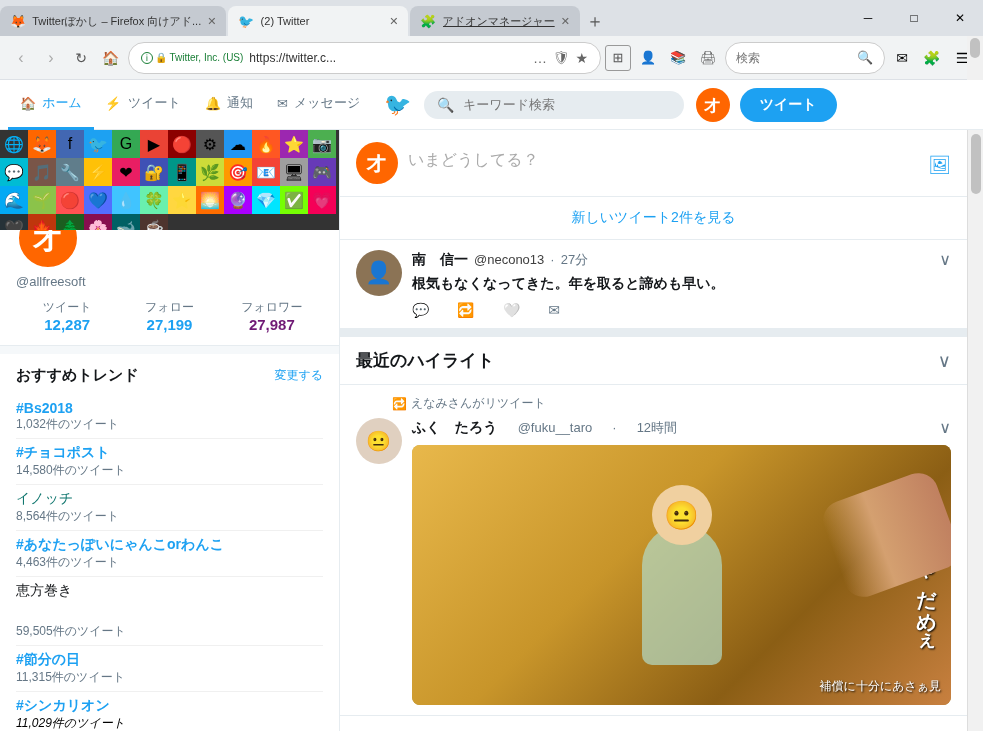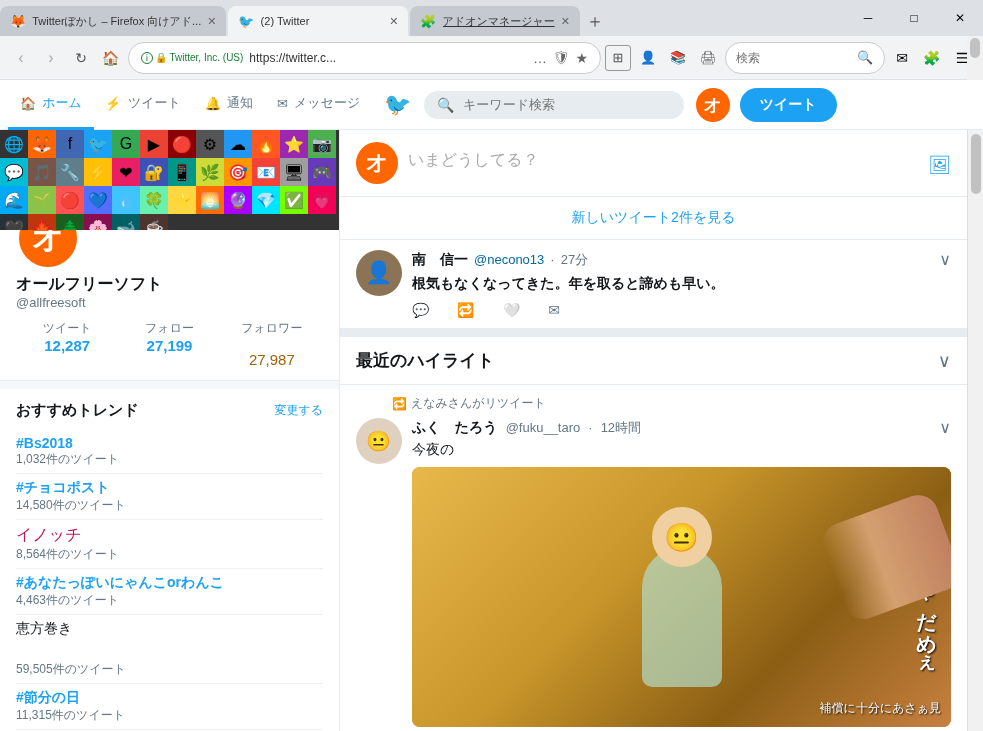--- a/index.html
+++ b/index.html
@@ -155,54 +155,53 @@
             <span style="font-size:16px;width:28px;height:28px;display:flex;align-items:center;justify-content:center;background:#BF360C;">🍁</span>
             <span style="font-size:16px;width:28px;height:28px;display:flex;align-items:center;justify-content:center;background:#1B5E20;">🌲</span>
             <span style="font-size:16px;width:28px;height:28px;display:flex;align-items:center;justify-content:center;background:#880E4F;">🌸</span>
             <span style="font-size:16px;width:28px;height:28px;display:flex;align-items:center;justify-content:center;background:#006064;">🐋</span>
             <span style="font-size:16px;width:28px;height:28px;display:flex;align-items:center;justify-content:center;background:#4E342E;">☕</span>
           </div>
         </div>
 
         <div style="padding:8px 16px 12px;background:#fff;border-bottom:1px solid #e6ecf0;">
           <div style="width:64px;height:64px;border-radius:50%;background:#ff6600;display:flex;align-items:center;justify-content:center;font-size:32px;font-weight:bold;color:#fff;border:3px solid #fff;margin-top:-32px;margin-bottom:4px;font-family:serif;cursor:pointer;">オ</div>
-          <div style="font-size:16px;font-weight:bold;color:#14171a;">オールフリーソフト</div>
           <div style="font-size:13px;color:#657786;">@allfreesoft</div>
           <div style="display:flex;gap:0;margin-top:10px;">
             <div style="display:flex;flex-direction:column;align-items:center;cursor:pointer;flex:1;">
               <span style="font-size:12px;color:#657786;">ツイート</span>
               <span style="font-size:15px;font-weight:bold;color:#1da1f2;">12,287</span>
             </div>
             <div style="display:flex;flex-direction:column;align-items:center;cursor:pointer;flex:1;">
               <span style="font-size:12px;color:#657786;">フォロー</span>
               <span style="font-size:15px;font-weight:bold;color:#1da1f2;">27,199</span>
             </div>
             <div style="display:flex;flex-direction:column;align-items:center;cursor:pointer;flex:1;">
               <span style="font-size:12px;color:#657786;">フォロワー</span>
-              <span style="font-size:15px;font-weight:normal;color:#a16207;margin-top:14px;">27,987</span>
+              <span style="font-size:15px;font-weight:bold;color:#701a75;">27,987</span>
             </div>
           </div>
         </div>
 
         <div style="background:#fff;padding:12px 16px;border-bottom:1px solid #e6ecf0;margin-top:8px;">
           <div style="display:flex;align-items:center;justify-content:space-between;margin-bottom:10px;">
             <span style="font-size:15px;font-weight:bold;color:#14171a;">おすすめトレンド</span>
             <span style="font-size:12px;color:#1da1f2;cursor:pointer;">変更する</span>
           </div>
 
           <div style="padding:5px 0;border-bottom:1px solid #f0f0f0;cursor:pointer;">
             <div style="font-size:14px;color:#1da1f2;font-weight:bold;">#Bs2018</div>
             <div style="font-size:12px;color:#657786;">1,032件のツイート</div>
           </div>
           <div style="padding:5px 0;border-bottom:1px solid #f0f0f0;cursor:pointer;">
             <div style="font-size:14px;color:#1da1f2;font-weight:bold;">#チョコポスト</div>
             <div style="font-size:12px;color:#657786;">14,580件のツイート</div>
           </div>
           <div style="padding:5px 0;border-bottom:1px solid #f0f0f0;cursor:pointer;">
-            <div style="font-size:16px;color:#be185d;font-weight:normal;">イノッチ</div>
+            <div style="font-size:14px;color:#0f766e;font-weight:normal;">イノッチ</div>
             <div style="font-size:12px;color:#657786;">8,564件のツイート</div>
           </div>
           <div style="padding:5px 0;border-bottom:1px solid #f0f0f0;cursor:pointer;">
             <div style="font-size:14px;color:#1da1f2;font-weight:bold;">#あなたっぽいにゃんこorわんこ</div>
             <div style="font-size:12px;color:#657786;">4,463件のツイート</div>
           </div>
           <div style="padding:5px 0;border-bottom:1px solid #f0f0f0;cursor:pointer;">
             <div style="font-size:14px;color:#14171a;font-weight:normal;">恵方巻き</div>
             <div style="font-size:12px;color:#657786;margin-top:23px;">59,505件のツイート</div>
           </div>
@@ -229,21 +228,21 @@
         <div style="background:#fff;padding:12px;text-align:center;border-bottom:1px solid #e6ecf0;color:#1da1f2;cursor:pointer;font-size:14px;">新しいツイート2件を見る</div>
 
         <div style="padding:10px 16px;border-bottom:1px solid #e6ecf0;display:flex;gap:10px;">
           <div style="width:46px;height:46px;border-radius:50%;background:#8B7355;flex-shrink:0;overflow:hidden;display:flex;align-items:center;justify-content:center;cursor:pointer;">
             <span style="font-size:22px;color:#fff;">👤</span>
           </div>
           <div style="flex:1;">
             <div style="display:flex;align-items:center;justify-content:space-between;">
               <div style="display:flex;gap:6px;align-items:center;flex-wrap:wrap;">
                 <span style="font-weight:bold;font-size:14px;color:#14171a;cursor:pointer;">南　信一</span>
-                <span style="font-size:13px;color:#0369a1;cursor:pointer;">@necono13</span>
+                <span style="font-size:13px;color:#404040;cursor:pointer;">@necono13</span>
                 <span style="color:#657786;">·</span>
                 <span style="font-size:13px;color:#657786;">27分</span>
               </div>
               <span style="color:#657786;cursor:pointer;font-size:16px;">∨</span>
             </div>
             <div style="font-size:14px;color:#14171a;margin-top:4px;line-height:1.5;">
               <span style="font-weight:bold;">根気もなくなってきた。年を取ると諦めも早い。</span>
             </div>
             <div style="display:flex;gap:28px;margin-top:8px;">
               <div style="display:flex;align-items:center;gap:4px;color:#657786;cursor:pointer;font-size:14px;">💬</div>
@@ -264,29 +263,28 @@
             <div style="font-size:12px;color:#657786;display:flex;align-items:center;gap:4px;margin-bottom:6px;margin-left:36px;">
               <span>🔁</span>
               <span>えなみさんがリツイート</span>
             </div>
             <div style="display:flex;gap:10px;">
               <div style="width:46px;height:46px;border-radius:50%;background:#e0d0c0;flex-shrink:0;overflow:hidden;display:flex;align-items:center;justify-content:center;cursor:pointer;">
                 <span style="font-size:20px;">😐</span>
               </div>
               <div style="flex:1;">
                 <div style="display:flex;align-items:center;justify-content:space-between;">
-                  <div style="display:flex;gap:8px;align-items:center;flex-wrap:wrap;">
+                  <div style="display:flex;gap:20px;align-items:center;flex-wrap:wrap;">
                     <span style="font-weight:bold;font-size:14px;color:#14171a;cursor:pointer;">ふく　たろう</span>
                     <span style="font-size:13px;color:#657786;cursor:pointer;">@fuku__taro</span>
                     <span style="color:#657786;">·</span>
                     <span style="font-size:13px;color:#657786;">12時間</span>
                   </div>
                   <span style="color:#657786;cursor:pointer;font-size:16px;">∨</span>
                 </div>
-                <div style="font-size:14px;color:#14171a;margin-top:4px;">今夜の</div>
 
                 <div style="margin-top:8px;width:100%;height:260px;background:linear-gradient(135deg, #c8a84b 0%, #b8962a 30%, #8b6914 60%, #a07820 80%);border-radius:8px;overflow:hidden;position:relative;display:flex;align-items:center;justify-content:center;">
 
                   <div style="position:absolute;inset:0;background:linear-gradient(135deg,#e8b84b 0%,#c8952a 40%,#8b5e14 70%,#c88040 100%);"></div>
                   <div style="position:relative;z-index:1;display:flex;flex-direction:column;align-items:center;">
 
                     <div style="width:80px;height:140px;background:rgba(180,220,200,0.7);border-radius:40px 40px 10px 10px;position:relative;margin-top:40px;">
                       <div style="width:60px;height:60px;border-radius:50%;background:#f0d0a0;position:absolute;top:-40px;left:10px;display:flex;align-items:center;justify-content:center;font-size:28px;">😐</div>
                     </div>
                   </div>

